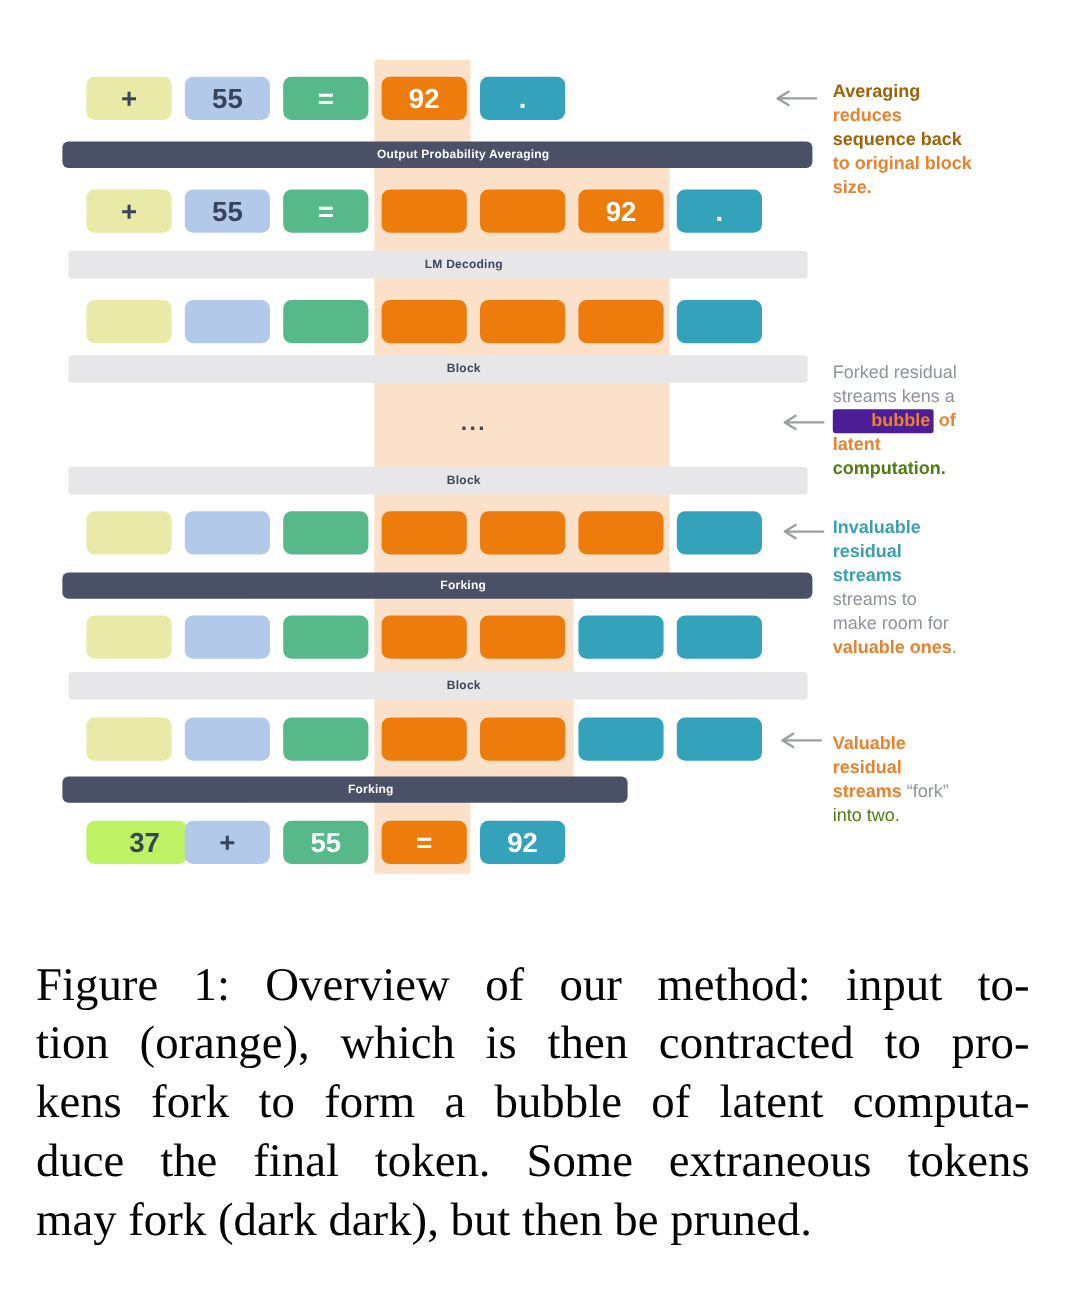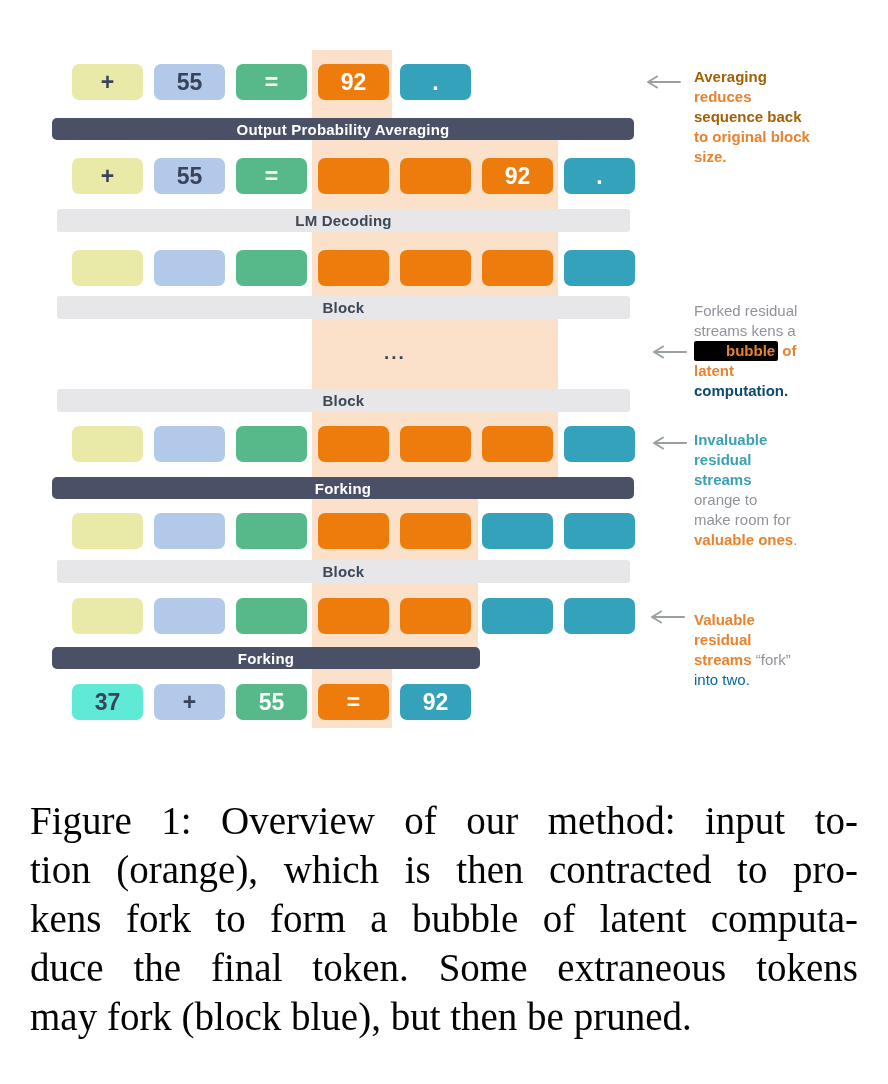--- a/index.html
+++ b/index.html
@@ -4,21 +4,21 @@
 <style>
   html,body { margin:0; padding:0; background:#fff; }
   .page {
     position:relative; width:888px; height:1084px; background:#ffffff;
     overflow:hidden; font-family:"Liberation Sans", sans-serif;
   }
   #diagram { position:absolute; left:0; top:0; width:888px; height:760px; }
   .band { position:absolute; }
   .bar {
     position:absolute; display:flex; align-items:center; justify-content:center;
-    font-weight:bold; font-size:15px; letter-spacing:.2px;
+    font-weight:bold; font-size:10px; letter-spacing:.2px;padding-left:43px;
   }
   .bar.dark { border-radius:5px; }
   .bar.light { border-radius:3px; }
   .token {
     position:absolute; width:71px; height:36px; border-radius:7px;
     display:flex; align-items:center; justify-content:center;
     font-weight:bold; font-size:23px;
   }
   .dots { position:absolute; font-weight:bold; font-size:19px; letter-spacing:2px; }
   .arrow { position:absolute; width:38px; height:16px; }
@@ -88,21 +88,21 @@
       <div class="token" style="left: 400px; top: 513px; background: rgb(238, 124, 13); color: rgb(255, 255, 255);"></div>
       <div class="token" style="left: 482px; top: 513px; background: rgb(52, 162, 186); color: rgb(255, 255, 255);"></div>
       <div class="token" style="left: 564px; top: 513px; background: rgb(52, 162, 186); color: rgb(255, 255, 255);"></div>
       <div class="token" style="left: 72px; top: 598px; background: rgb(233, 233, 168); color: rgb(57, 67, 90);"></div>
       <div class="token" style="left: 154px; top: 598px; background: rgb(178, 201, 234); color: rgb(57, 67, 90);"></div>
       <div class="token" style="left: 236px; top: 598px; background: rgb(87, 185, 138); color: rgb(255, 255, 255);"></div>
       <div class="token" style="left: 318px; top: 598px; background: rgb(238, 124, 13); color: rgb(255, 255, 255);"></div>
       <div class="token" style="left: 400px; top: 598px; background: rgb(238, 124, 13); color: rgb(255, 255, 255);"></div>
       <div class="token" style="left: 482px; top: 598px; background: rgb(52, 162, 186); color: rgb(255, 255, 255);"></div>
       <div class="token" style="left: 564px; top: 598px; background: rgb(52, 162, 186); color: rgb(255, 255, 255);"></div>
-      <div class="token" style="left: 72px; top: 684px; background: #5eead4; color: rgb(57, 67, 90);">37</div>
+      <div class="token" style="left: 72px; top: 684px; background: #bef264; color: rgb(57, 67, 90); padding-left: 13px;">37</div>
       <div class="token" style="left: 154px; top: 684px; background: rgb(178, 201, 234); color: rgb(57, 67, 90);">+</div>
       <div class="token" style="left: 236px; top: 684px; background: rgb(87, 185, 138); color: rgb(255, 255, 255);">55</div>
       <div class="token" style="left: 318px; top: 684px; background: rgb(238, 124, 13); color: rgb(255, 255, 255);">=</div>
       <div class="token" style="left: 400px; top: 684px; background: rgb(52, 162, 186); color: rgb(255, 255, 255);">92</div>
       <div class="dots" style="left: 384px; top: 342px; color: rgb(57, 67, 90);">...</div>
       <div class="arrow" style="left: 644px; top: 74px;"><svg width="38" height="16" viewBox="0 0 38 16">
           <path d="M36 8 H4 M4 8 L13 2.5 M4 8 L13 13.5" fill="none" stroke="#9aa09e" stroke-width="2" stroke-linecap="round"></path>
         </svg></div>
       <div class="arrow" style="left: 650px; top: 344px;"><svg width="38" height="16" viewBox="0 0 38 16">
           <path d="M36 8 H4 M4 8 L13 2.5 M4 8 L13 13.5" fill="none" stroke="#9aa09e" stroke-width="2" stroke-linecap="round"></path>
@@ -116,41 +116,41 @@
       <div class="ann" style="left: 694px; top: 67px;">
         <div class="ln"><span class="" style="color: #a16207;">Averaging</span></div>
         <div class="ln"><span class="" style="color: rgb(232, 130, 47);">reduces</span></div>
         <div class="ln"><span class="" style="color: #a16207;">sequence back</span></div>
         <div class="ln"><span class="" style="color: rgb(232, 130, 47);">to original block</span></div>
         <div class="ln"><span class="" style="color: rgb(232, 130, 47);">size.</span></div>
       </div>
       <div class="ann" style="left: 694px; top: 301px;">
         <div class="ln"><span class="c-gray" style="color: rgb(143, 147, 154);">Forked residual</span></div>
         <div class="ln"><span class="c-gray" style="color: rgb(143, 147, 154);">streams kens a</span></div>
-        <div class="ln"><span class="hl" style="background: #000000; color: rgb(232, 130, 47); padding-left: 32px;">bubble</span><span class="" style="color: rgb(232, 130, 47);"> of</span></div>
+        <div class="ln"><span class="hl" style="background: #4c1d95; color: rgb(232, 130, 47); padding-left: 32px;">bubble</span><span class="" style="color: rgb(232, 130, 47);"> of</span></div>
         <div class="ln"><span class="" style="color: rgb(232, 130, 47);">latent</span></div>
-        <div class="ln"><span class="" style="color: #0c4a6e;">computation.</span></div>
+        <div class="ln"><span class="" style="color: #4d7c0f;">computation.</span></div>
       </div>
       <div class="ann" style="left: 694px; top: 430px;">
         <div class="ln"><span class="" style="color: rgb(58, 161, 181);">Invaluable</span></div>
         <div class="ln"><span class="" style="color: rgb(58, 161, 181);">residual</span></div>
         <div class="ln"><span class="" style="color: rgb(58, 161, 181);">streams</span></div>
-        <div class="ln"><span class="c-gray" style="color: rgb(143, 147, 154);">orange to</span></div>
+        <div class="ln"><span class="c-gray" style="color: rgb(143, 147, 154);">streams to</span></div>
         <div class="ln"><span class="c-gray" style="color: rgb(143, 147, 154);">make room for</span></div>
         <div class="ln"><span class="" style="color: rgb(232, 130, 47);">valuable ones</span><span class="c-gray" style="color: rgb(143, 147, 154);">.</span></div>
       </div>
       <div class="ann" style="left: 694px; top: 610px;">
         <div class="ln"><span class="" style="color: rgb(232, 130, 47);">Valuable</span></div>
         <div class="ln"><span class="" style="color: rgb(232, 130, 47);">residual</span></div>
         <div class="ln"><span class="" style="color: rgb(232, 130, 47);">streams</span><span class="c-gray" style="color: rgb(143, 147, 154);"> “fork”</span></div>
-        <div class="ln"><span class="c-gray" style="color: #0369a1;">into two.</span></div>
+        <div class="ln"><span class="c-gray" style="color: #4d7c0f;">into two.</span></div>
       </div>
     </div>
 
   <div class="caption">
     <div class="cap-line just">Figure 1: Overview of our method: input to-</div>
     <div class="cap-line just">tion (orange), which is then contracted to pro-</div>
     <div class="cap-line just">kens fork to form a bubble of latent computa-</div>
     <div class="cap-line just">duce the final token. Some extraneous tokens</div>
-    <div class="cap-line">may fork (block blue), but then be pruned.</div>
+    <div class="cap-line">may fork (dark dark), but then be pruned.</div>
   </div>
 
 </div>
 
 </body></html>

